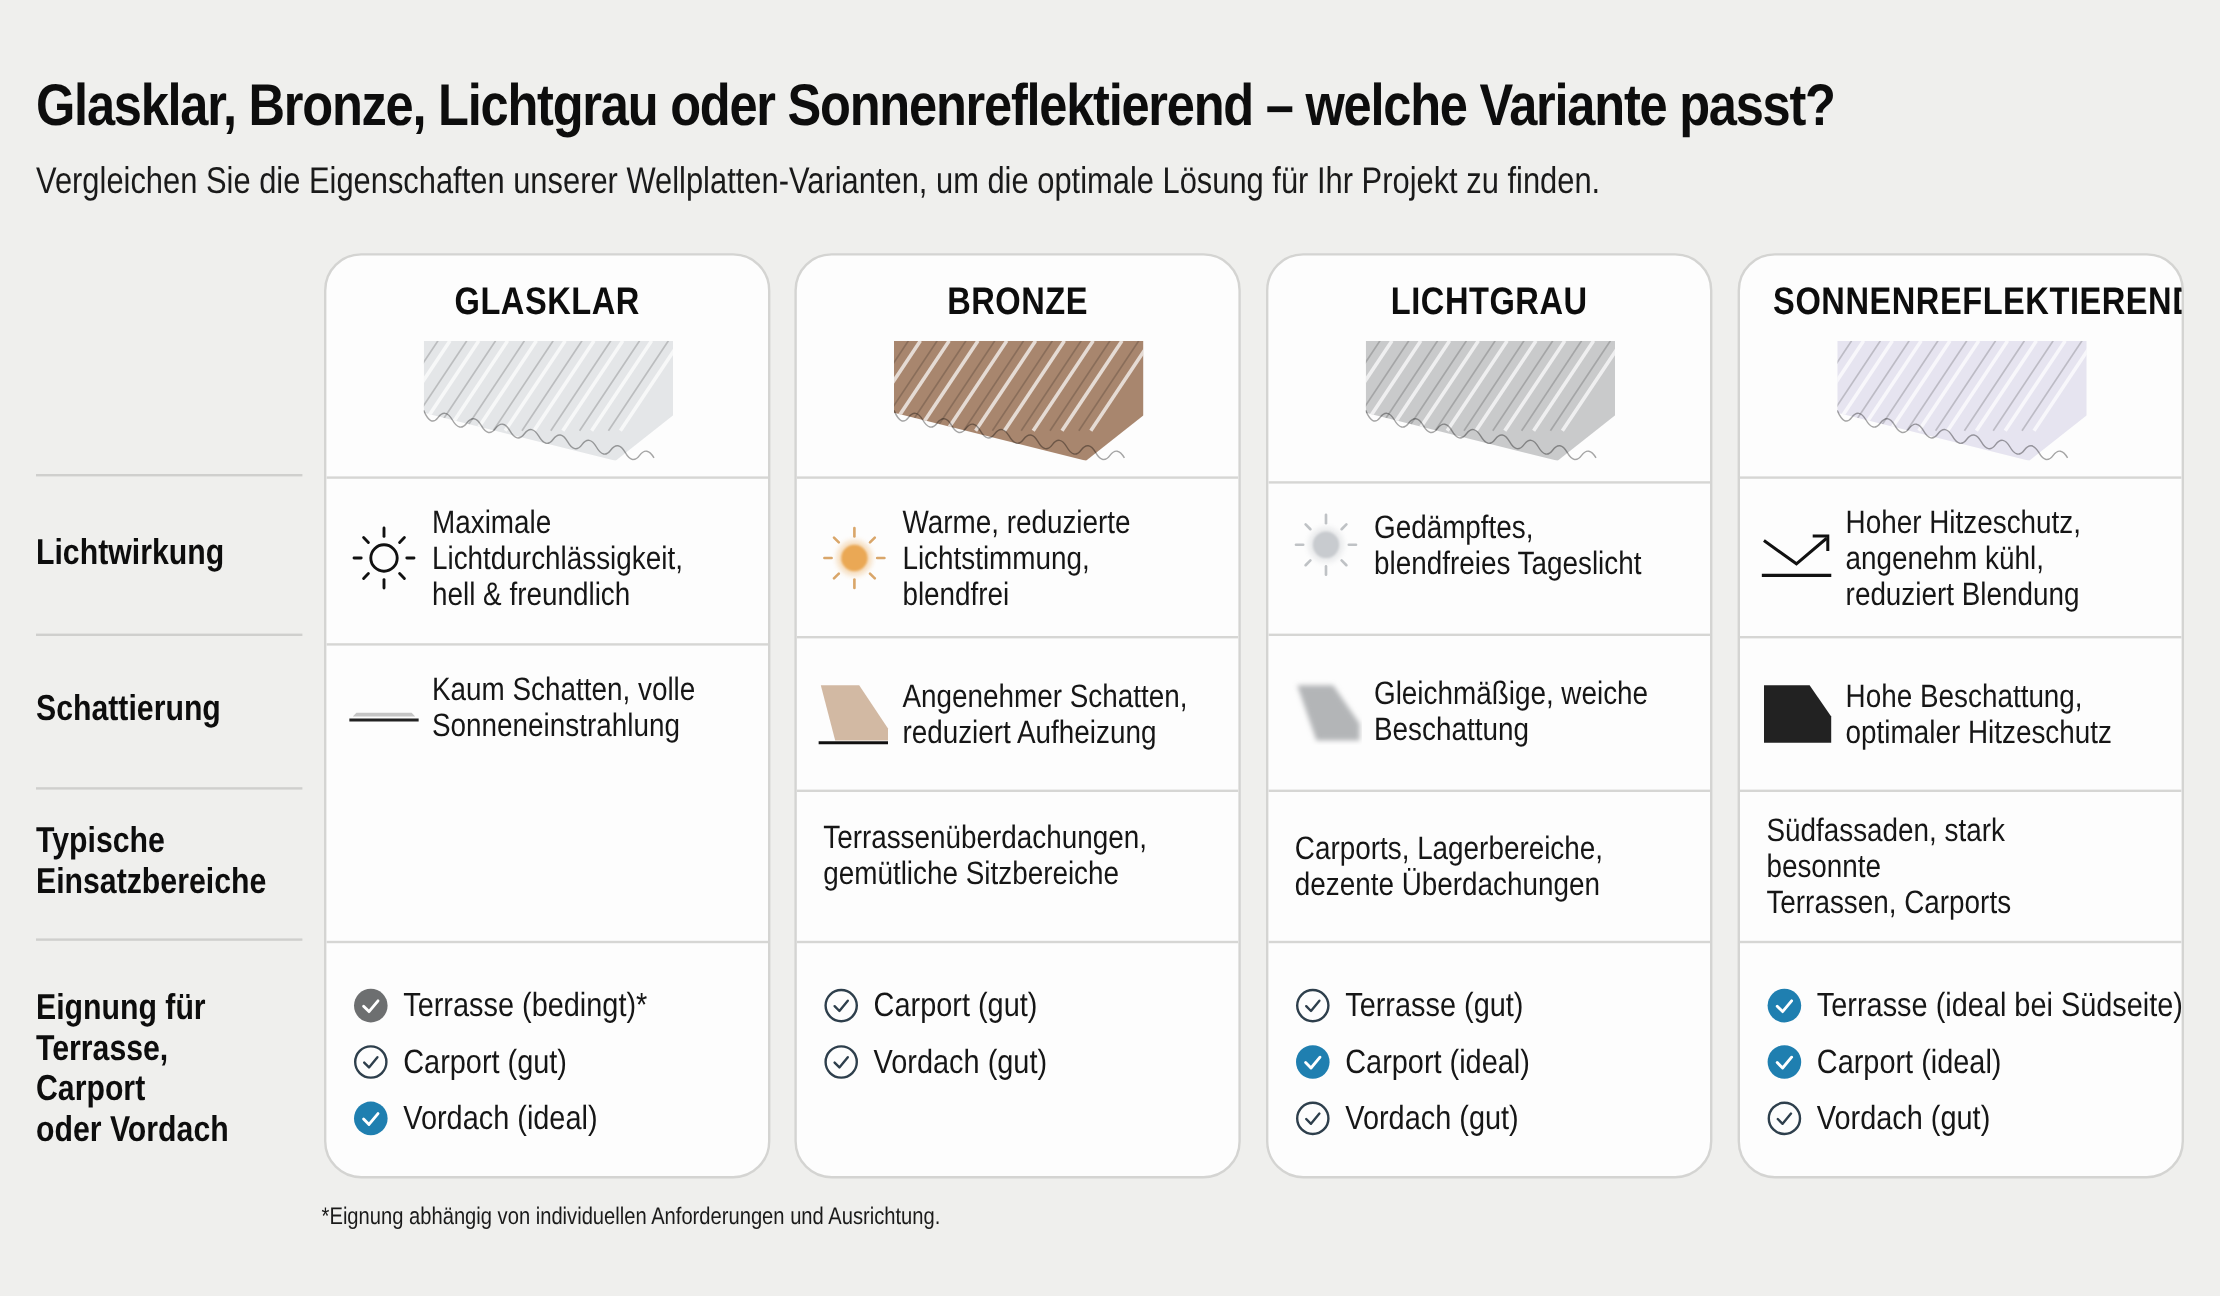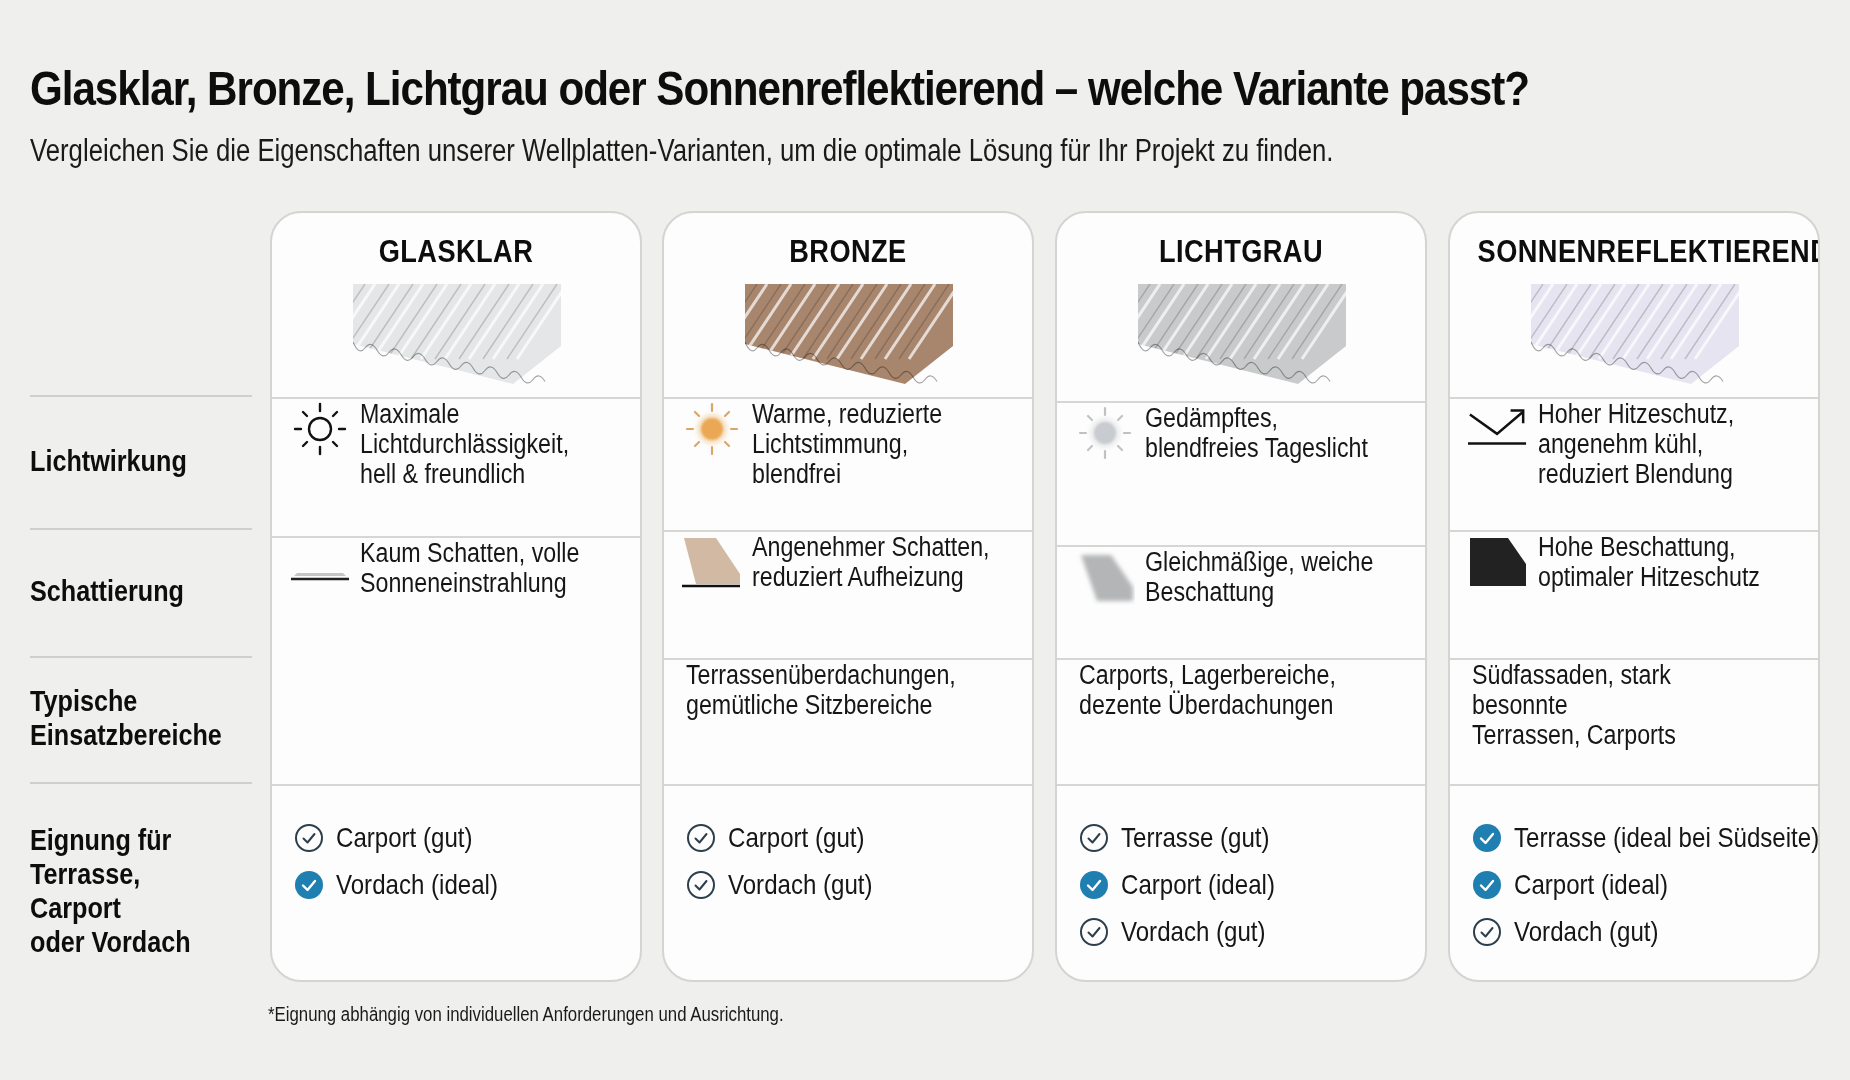--- a/index.html
+++ b/index.html
@@ -41,21 +41,21 @@
     position: absolute; top: 20px; left: 0; width: 100%;
     text-align: center; font-size: 32px; font-weight: bold;
     transform: scaleX(0.85); letter-spacing: 0.5px; color: #0d0d0d;
   }
   .sheet {
     position: absolute; left: 81px; top: 71px; width: 208px; height: 100px;
   }
   .cell {
     position: absolute; left: 0; width: 100%;
     border-top: 2px solid #d6d6d4;
-    display: flex; align-items: flex-start;
+    display: flex; align-items: center;
   }
   .cell-icon { width: 60px; height: 60px; margin-left: 18px; flex: 0 0 auto; display: flex; align-items: center; justify-content: center; }
   .cell-text {
     font-size: 27px; line-height: 30px; color: #161616;
     transform: scaleX(0.86); transform-origin: left center;
     white-space: pre-line; margin-left: 10px;
   }
   .cell-text.plain { margin-left: 22px; }
   .checks { position: absolute; left: 22px; top: 28px; }
   .check-item { display: flex; align-items: center; height: 47px; }
@@ -166,20 +166,27 @@
           </svg>
         </div>
       <div class="cell-text">Kaum Schatten, volle
 Sonneneinstrahlung</div>
     </div>
     <div class="cell" style="top:571px;height:200px;align-items:flex-start">
       <div class="checks">
 
           <div class="check-item">
             <svg width="30" height="30" viewBox="0 0 30 30">
+      <circle cx="15" cy="15" r="14" fill="#6d6f70"></circle>
+      <polyline points="9,15.5 13.5,20 21,11" fill="none" stroke="#fff" stroke-width="2.4" stroke-linecap="round" stroke-linejoin="round"></polyline>
+            </svg>
+            <span class="check-label">Terrasse (bedingt)*</span>
+          </div>
+          <div class="check-item">
+            <svg width="30" height="30" viewBox="0 0 30 30">
     <circle cx="15" cy="15" r="13" fill="none" stroke="#2e3f4c" stroke-width="2"></circle>
     <polyline points="9.5,15.5 13.5,19.5 20.5,11" fill="none" stroke="#2e3f4c" stroke-width="2" stroke-linecap="round" stroke-linejoin="round"></polyline>
             </svg>
             <span class="check-label">Carport (gut)</span>
           </div>
           <div class="check-item">
             <svg width="30" height="30" viewBox="0 0 30 30">
       <circle cx="15" cy="15" r="14" fill="#1f7fb0"></circle>
       <polyline points="9,15.5 13.5,20 21,11" fill="none" stroke="#fff" stroke-width="2.4" stroke-linecap="round" stroke-linejoin="round"></polyline>
             </svg>
@@ -322,21 +329,21 @@
         <line x1="12" y1="12" x2="16" y2="16"></line>
               <line x1="42" y1="42" x2="46" y2="46"></line>
         <line x1="46" y1="12" x2="42" y2="16"></line>
               <line x1="12" y1="46" x2="16" y2="42"></line>
       </g>
           </svg>
         </div>
       <div class="cell-text">Gedämpftes,
 blendfreies Tageslicht</div>
     </div>
-    <div class="cell" style="top:332px;height:128px">
+    <div class="cell" style="top:315px;height:128px">
       <div class="cell-icon">
           <svg width="60" height="56" viewBox="0 0 60 56">
       <path d="M6 6 L36 6 L58 38 L58 52 L22 52 Z" fill="#b3b5b7" filter="url(#blur2)"></path>
           </svg>
         </div>
       <div class="cell-text">Gleichmäßige, weiche
 Beschattung</div>
     </div>
     <div class="cell" style="top:445px;height:126px">
       <div class="cell-text plain">Carports, Lagerbereiche,

